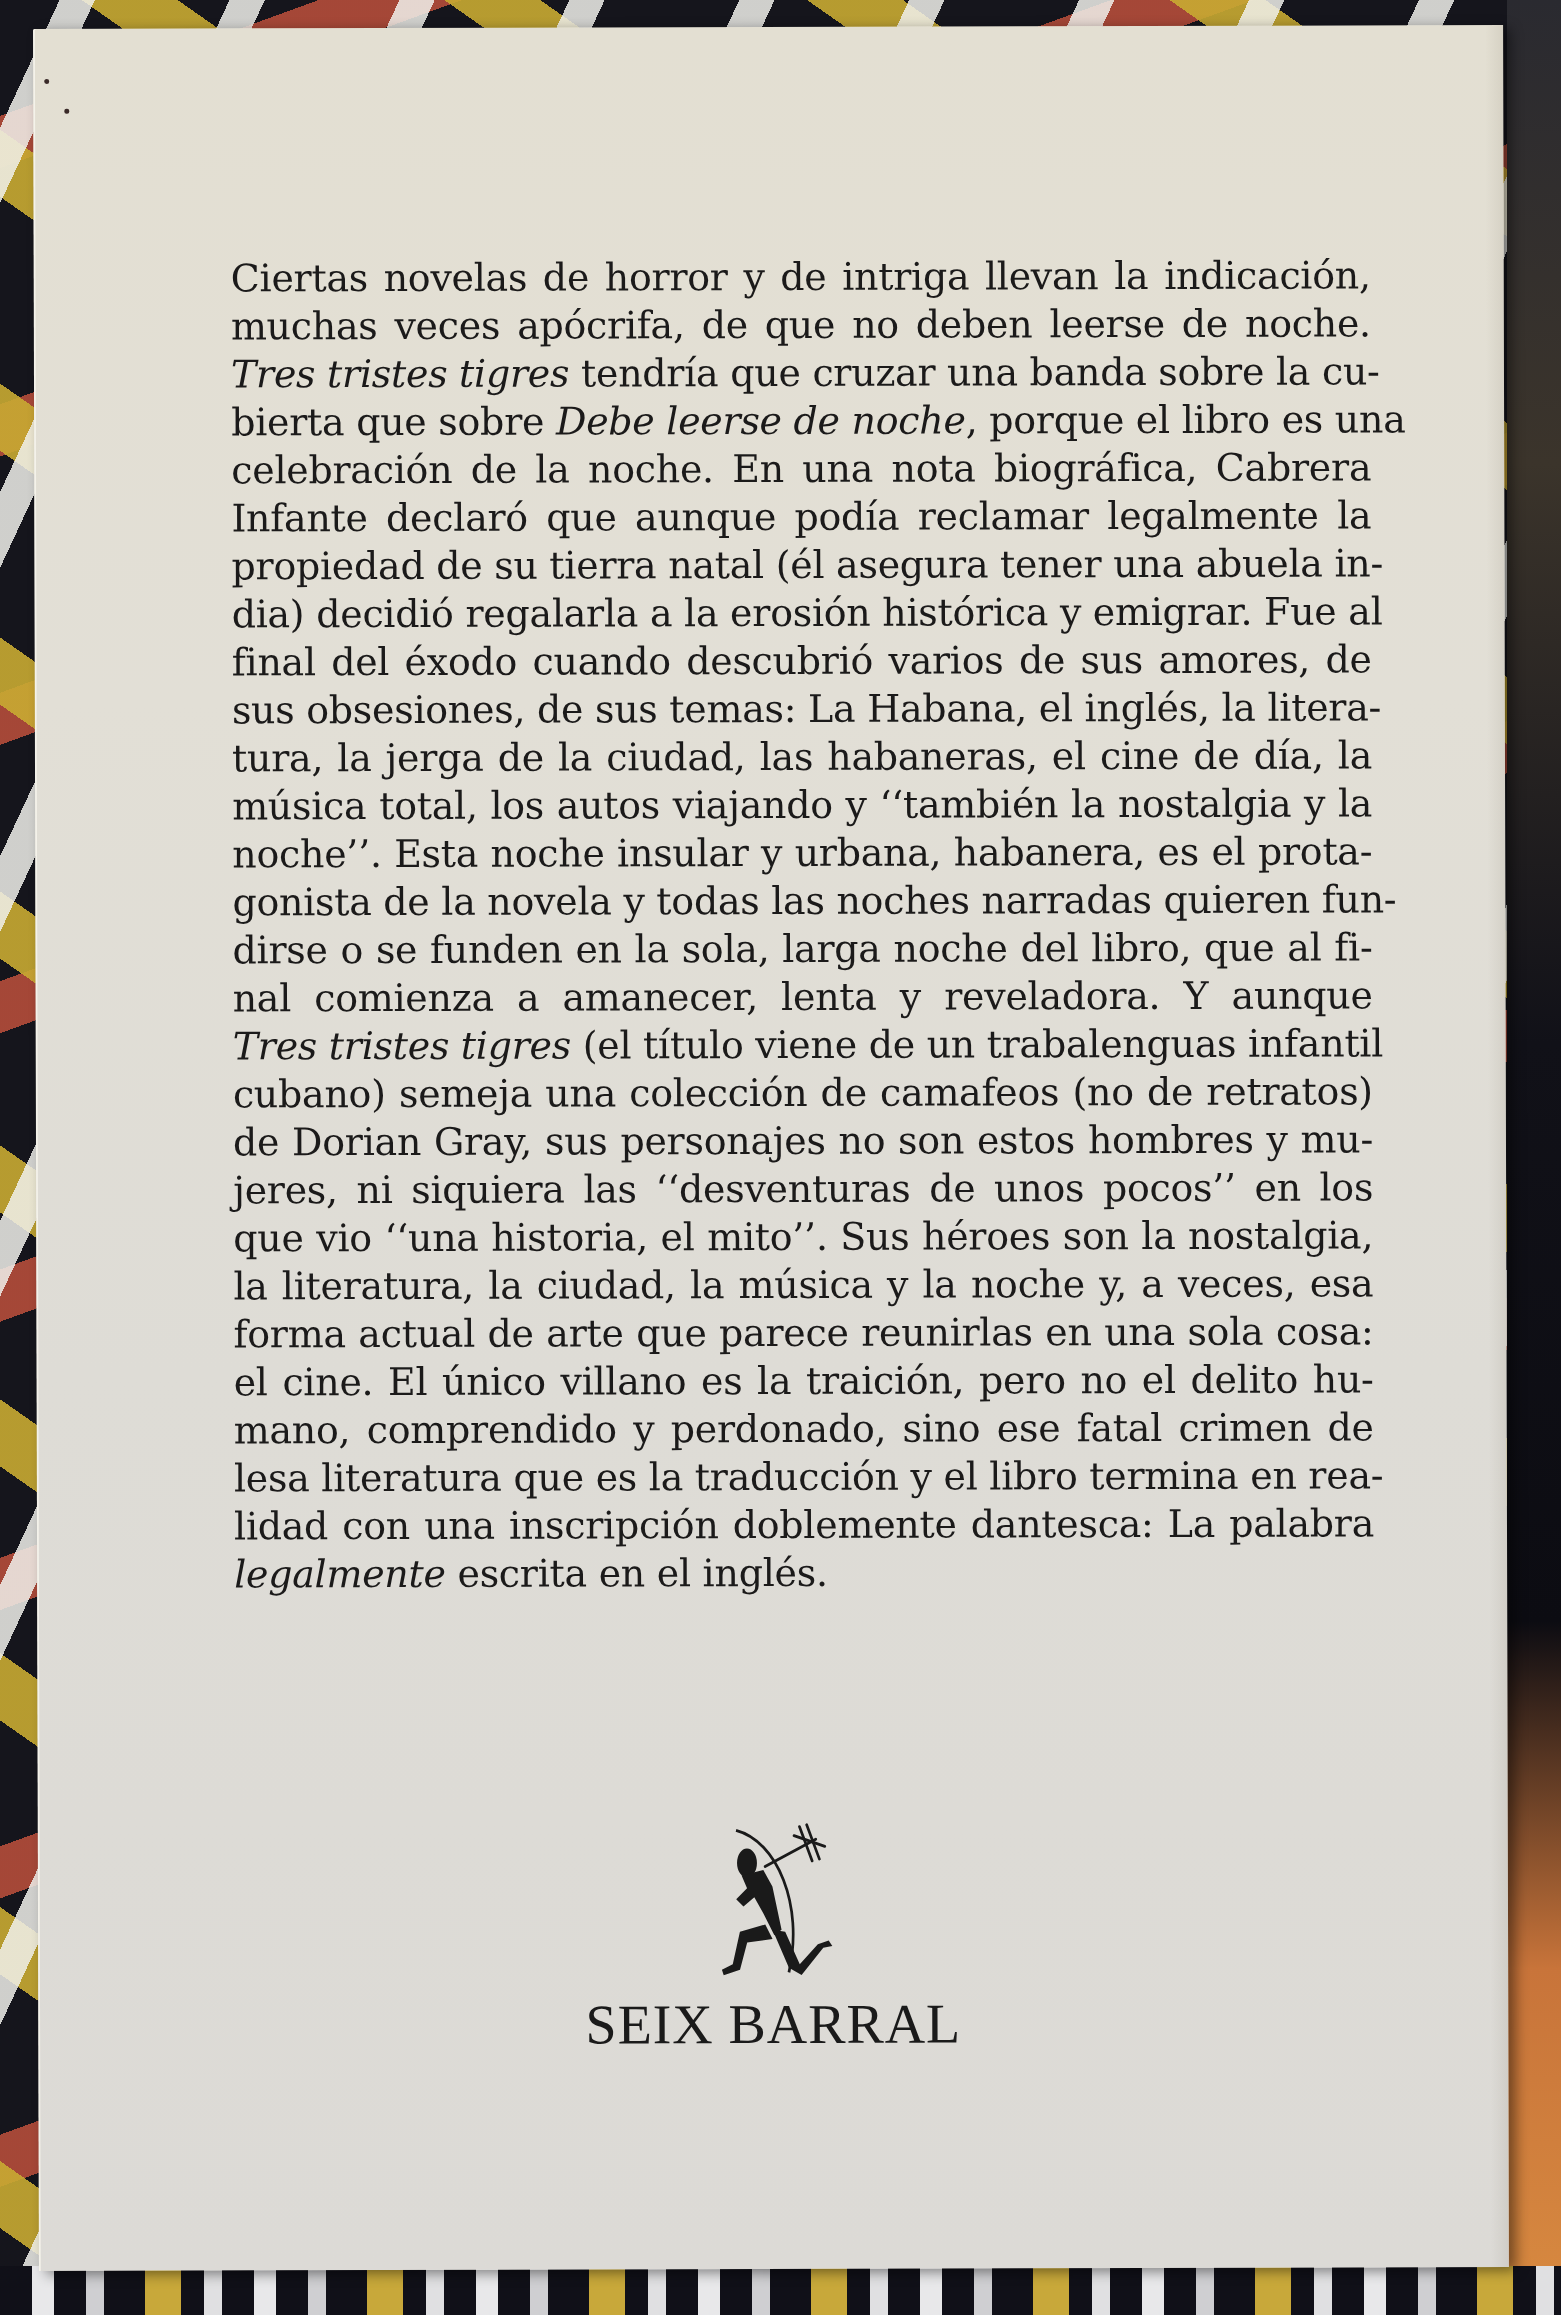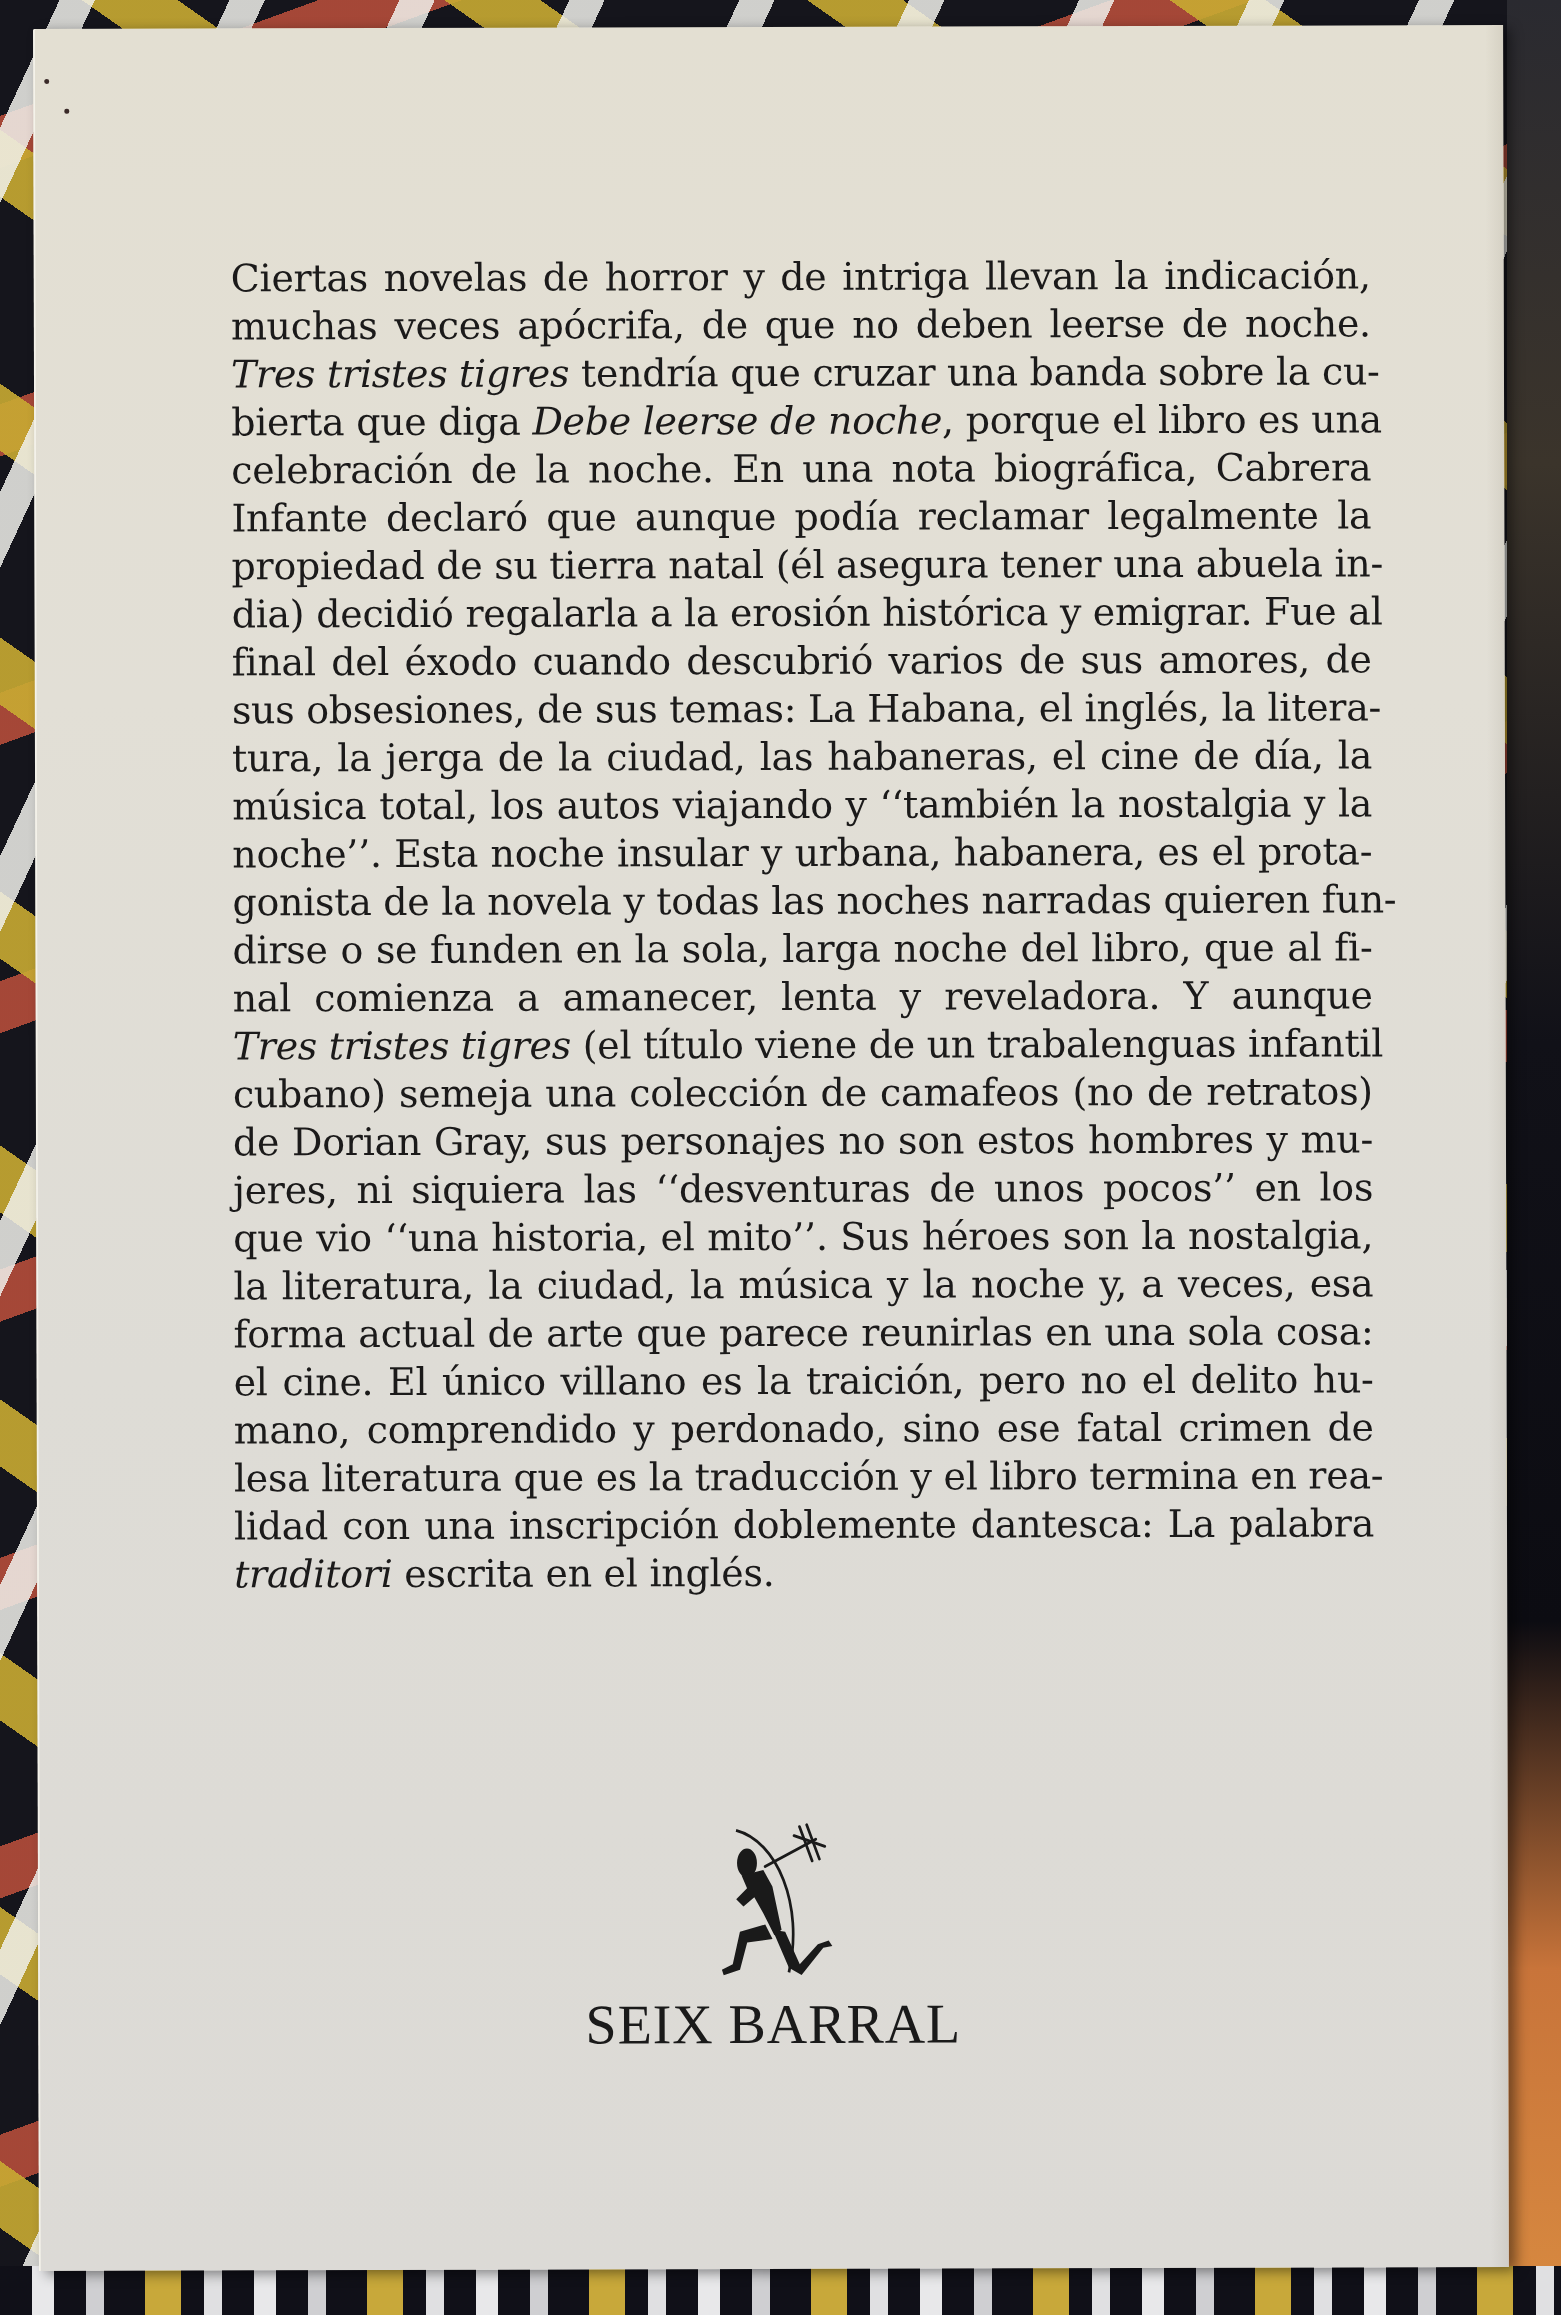--- a/index.html
+++ b/index.html
@@ -119,21 +119,21 @@
 
 <div class="cover">
   <div class="spine-shadow"></div>
   <span class="speck" style="left:11px;top:50px;"></span>
   <span class="speck" style="left:31px;top:80px;width:4.5px;height:4.5px;"></span>
 
   <div class="blurb" id="blurb">
       <span class="line"><span>Ciertas novelas de horror y de intriga llevan la indicación,</span></span>
       <span class="line"><span>muchas veces apócrifa, de que no deben leerse de noche.</span></span>
       <span class="line"><em>Tres tristes tigres</em><span> tendría que cruzar una banda sobre la cu-</span></span>
-      <span class="line"><span>bierta que diga </span><em>Debe leerse de noche</em><span>, porque el libro es una</span></span>
+      <span class="line"><span>bierta que sobre </span><em>Debe leerse de noche</em><span>, porque el libro es una</span></span>
       <span class="line"><span>celebración de la noche. En una nota biográfica, Cabrera</span></span>
       <span class="line"><span>Infante declaró que aunque podía reclamar legalmente la</span></span>
       <span class="line"><span>propiedad de su tierra natal (él asegura tener una abuela in-</span></span>
       <span class="line"><span>dia) decidió regalarla a la erosión histórica y emigrar. Fue al</span></span>
       <span class="line"><span>final del éxodo cuando descubrió varios de sus amores, de</span></span>
       <span class="line"><span>sus obsesiones, de sus temas: La Habana, el inglés, la litera-</span></span>
       <span class="line"><span>tura, la jerga de la ciudad, las habaneras, el cine de día, la</span></span>
       <span class="line"><span>música total, los autos viajando y ‘‘también la nostalgia y la</span></span>
       <span class="line"><span>noche’’. Esta noche insular y urbana, habanera, es el prota-</span></span>
       <span class="line"><span>gonista de la novela y todas las noches narradas quieren fun-</span></span>
@@ -143,21 +143,21 @@
       <span class="line"><span>cubano) semeja una colección de camafeos (no de retratos)</span></span>
       <span class="line"><span>de Dorian Gray, sus personajes no son estos hombres y mu-</span></span>
       <span class="line"><span>jeres, ni siquiera las ‘‘desventuras de unos pocos’’ en los</span></span>
       <span class="line"><span>que vio ‘‘una historia, el mito’’. Sus héroes son la nostalgia,</span></span>
       <span class="line"><span>la literatura, la ciudad, la música y la noche y, a veces, esa</span></span>
       <span class="line"><span>forma actual de arte que parece reunirlas en una sola cosa:</span></span>
       <span class="line"><span>el cine. El único villano es la traición, pero no el delito hu-</span></span>
       <span class="line"><span>mano, comprendido y perdonado, sino ese fatal crimen de</span></span>
       <span class="line"><span>lesa literatura que es la traducción y el libro termina en rea-</span></span>
       <span class="line"><span>lidad con una inscripción doblemente dantesca: La palabra</span></span>
-      <span class="line last"><em>traditori</em><span> escrita en el inglés.</span></span>
+      <span class="line last"><em>legalmente</em><span> escrita en el inglés.</span></span>
     </div>
 
   <svg class="logo" viewBox="0 0 150 180">
 
     <path d="M30 8 C 75 20, 105 90, 88 165" fill="none" stroke="#1a1a1a" stroke-width="3"></path>
 
     <g stroke="#1a1a1a" stroke-width="3" stroke-linecap="round">
       <line x1="62" y1="48" x2="118" y2="18"></line>
       <line x1="100" y1="4" x2="114" y2="42"></line>
       <line x1="108" y1="2" x2="122" y2="40"></line>

